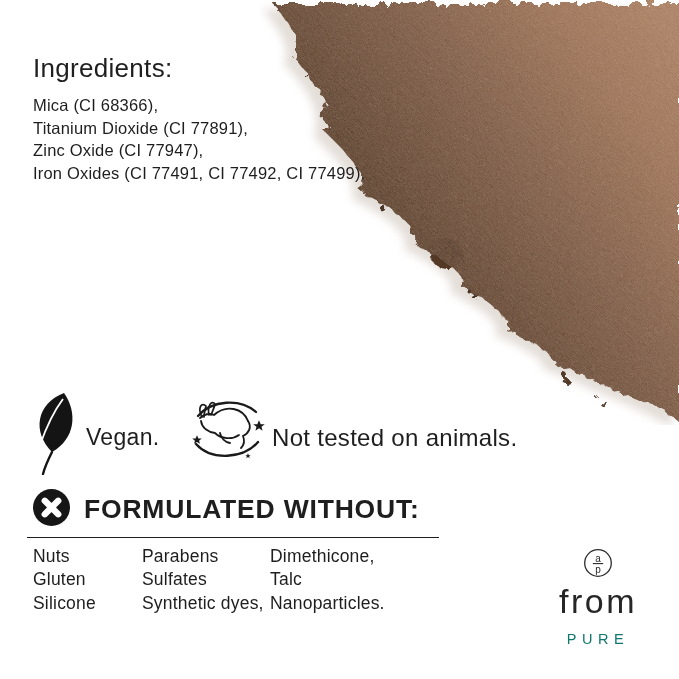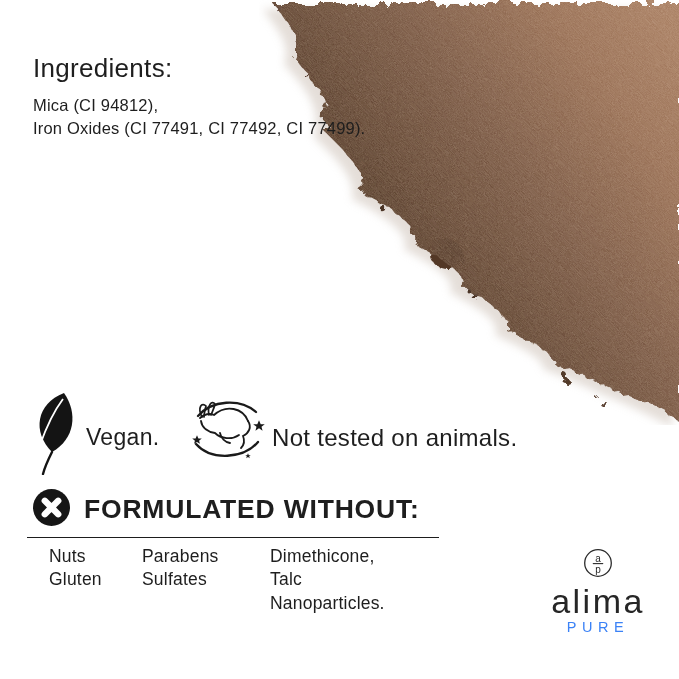--- a/index.html
+++ b/index.html
@@ -17,28 +17,28 @@
   }
   .leaf-icon{position:absolute;left:31px;top:391px;width:48px;height:84px;}
   .vegan-label{position:absolute;left:86px;top:424px;font-size:23px;letter-spacing:.3px;}
   .bunny-icon{position:absolute;left:188px;top:399px;width:78px;height:64px;}
   .cruelty-label{position:absolute;left:272px;top:424px;font-size:24px;letter-spacing:.3px;}
   .x-circle-icon{position:absolute;left:33px;top:489px;width:37px;height:37px;}
   .fw-heading{position:absolute;left:84px;top:492px;font-size:26.5px;line-height:34px;letter-spacing:.8px;white-space:nowrap;font-weight:bold;}
   .fw-rule{position:absolute;left:27px;top:537px;width:412px;border-top:1.7px solid #1d1d1d;}
   .fw-grid{position:absolute;left:33px;top:545px;}
   .fw-col{position:absolute;top:0;}
-  .fw-col-1{left:16px;}
+  .fw-col-1{left:0;}
   .fw-col-2{left:109px;}
   .fw-col-3{left:237px;}
   .fw-cell{font-size:17.5px;line-height:23.3px;white-space:nowrap;letter-spacing:.2px;}
   .brand{position:absolute;left:540px;top:548px;width:116px;text-align:center;}
   .ap-monogram-icon{display:block;margin:0 auto 6px auto;width:30px;height:30px;}
   .brand-name{font-size:34px;line-height:34px;letter-spacing:2.5px;color:#262626;}
-  .brand-tagline{font-size:14.5px;line-height:18px;letter-spacing:5.5px;margin-top:0;color:#3b82f6;}
+  .brand-tagline{font-size:14.5px;line-height:18px;letter-spacing:5.5px;margin-top:12px;color:#0f766e;}
 </style>
 </head>
 <body>
 
 <div class="canvas">
 
   <svg class="powder" viewBox="0 0 420 425" aria-hidden="true">
     <defs>
       <linearGradient id="powgrad" gradientUnits="userSpaceOnUse" x1="30" y1="290" x2="410" y2="20">
         <stop offset="0" stop-color="#3c2718"></stop>
@@ -78,21 +78,23 @@
       <circle cx="342" cy="401" r="3" fill="#5a4030"></circle>
 
       <g clip-path="url(#pclip)">
         <rect x="0" y="0" width="420" height="425" filter="url(#grain)"></rect>
       </g>
     </g>
   </svg>
 
   <div class="ingredients">
     <div class="ingredients-heading">Ingredients:</div>
-    <div class="ingredient-line">Mica (CI 94812),</div>
+    <div class="ingredient-line">Mica (CI 68366),</div>
+    <div class="ingredient-line">Titanium Dioxide (CI 77891),</div>
+    <div class="ingredient-line">Zinc Oxide (CI 77947),</div>
     <div class="ingredient-line">Iron Oxides (CI 77491, CI 77492, CI 77499).</div>
   </div>
 
 
   <svg class="leaf-icon" viewBox="0 0 48 84" aria-hidden="true">
     <path d="M 21 61 C 1 41 5 13 33 2 C 47 22 44 48 21 61 Z" fill="#141414"></path>
     <path d="M 9 54 C 15 37 23 20 32 8" fill="none" stroke="#ffffff" stroke-width="1.8"></path>
     <path d="M 21 61 C 17 69 14 75 12 83" fill="none" stroke="#141414" stroke-width="2.4" stroke-linecap="round"></path>
   </svg>
   <div class="vegan-label">Vegan.</div>
@@ -127,36 +129,38 @@
     <circle cx="18.5" cy="18.5" r="18.5" fill="#161616"></circle>
     <path d="M 11.8 11.8 L 25.2 25.2 M 25.2 11.8 L 11.8 25.2" stroke="#ffffff" stroke-width="6.4" stroke-linecap="round"></path>
   </svg>
   <div class="fw-heading">FORMULATED WITHOUT:</div>
   <div class="fw-rule"></div>
 
   <div class="fw-grid">
     <div class="fw-col fw-col-1">
       <div class="fw-cell">Nuts</div>
       <div class="fw-cell">Gluten</div>
+      <div class="fw-cell">Silicone</div>
     </div>
     <div class="fw-col fw-col-2">
       <div class="fw-cell">Parabens</div>
       <div class="fw-cell">Sulfates</div>
+      <div class="fw-cell">Synthetic dyes,</div>
     </div>
     <div class="fw-col fw-col-3">
       <div class="fw-cell">Dimethicone,</div>
       <div class="fw-cell">Talc</div>
       <div class="fw-cell">Nanoparticles.</div>
     </div>
   </div>
 
   <div class="brand">
     <svg class="ap-monogram-icon" viewBox="0 0 30 30" aria-hidden="true">
       <circle cx="15" cy="15" r="13.3" fill="none" stroke="#2a2a2a" stroke-width="1.3"></circle>
       <line x1="9.8" y1="15.6" x2="20.2" y2="15.6" stroke="#2a2a2a" stroke-width="1.1"></line>
       <text x="15" y="13.6" text-anchor="middle" font-family="Liberation Sans, sans-serif" font-size="10" fill="#2a2a2a">a</text>
       <text x="15" y="25.2" text-anchor="middle" font-family="Liberation Sans, sans-serif" font-size="10" fill="#2a2a2a">p</text>
     </svg>
-    <div class="brand-name">alima</div>
+    <div class="brand-name">from</div>
     <div class="brand-tagline">PURE</div>
   </div>
 
 </div>
 
 </body></html>

